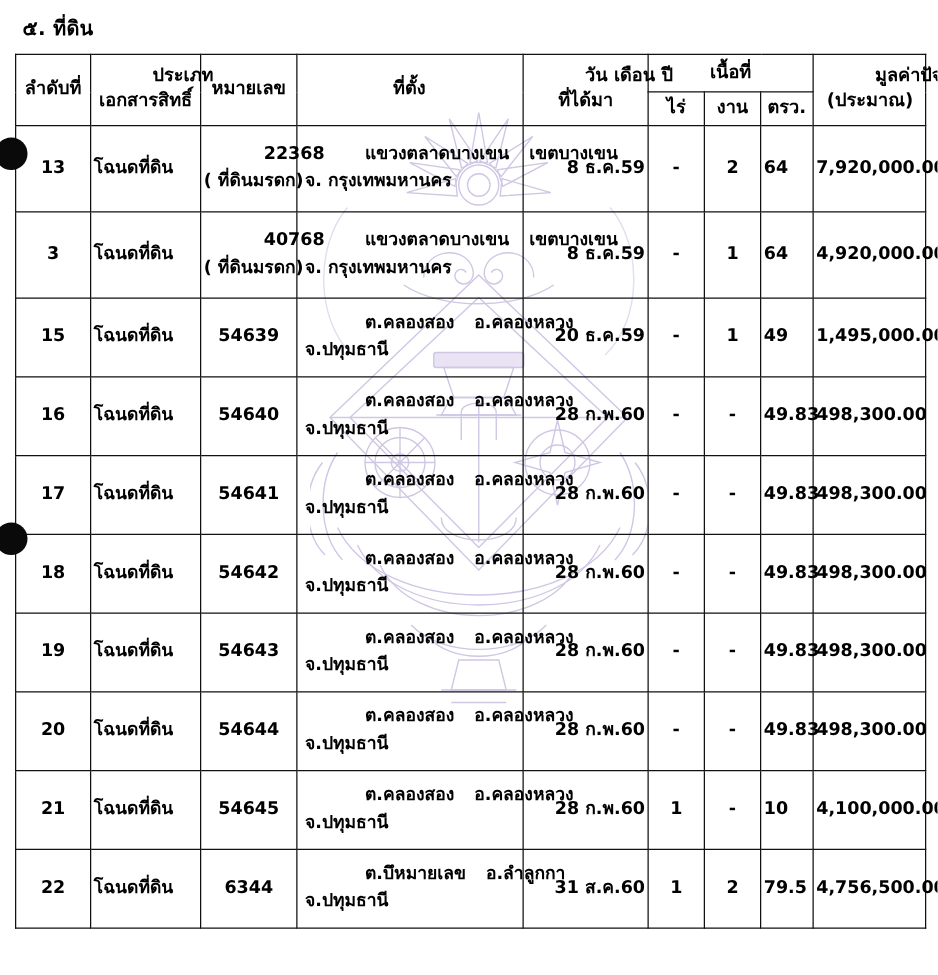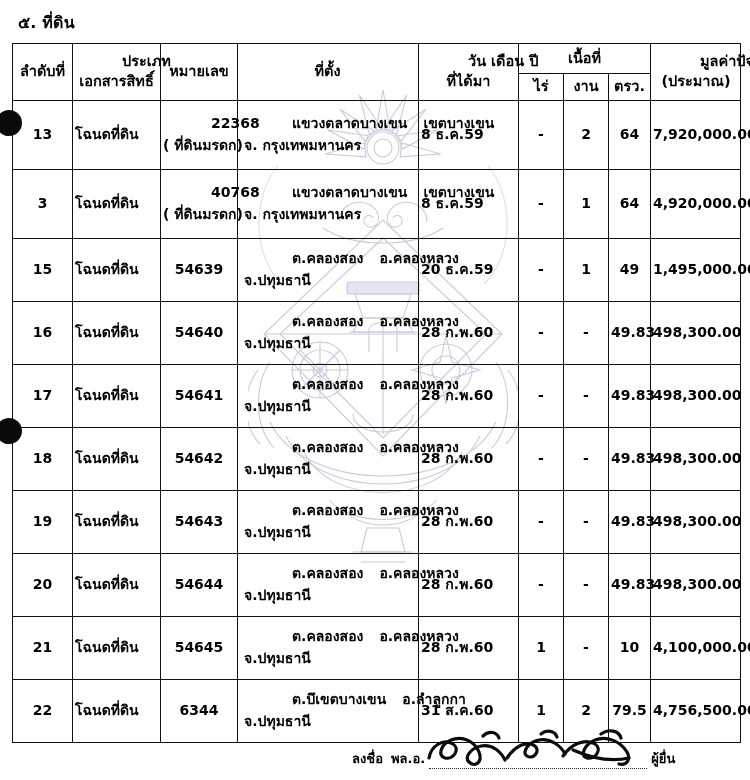--- a/index.html
+++ b/index.html
@@ -74,24 +74,24 @@
   table.land td{
     font-size:14px;
     font-weight:bold;
     line-height:1.55;
     padding:5px 2px;
   }
   .c-no{width:60px;text-align:center;}
   .c-type{width:88px;text-align:left;}
   .c-num{width:77px;text-align:center;}
   .c-loc{width:181px;text-align:left;padding-left:6px !important;}
-  .c-date{width:100px;text-align:left;}
+  .c-date{width:100px;text-align:right;}
   .c-rai{width:45px;text-align:center;}
   .c-ngan{width:45px;text-align:center;}
-  .c-wa{width:42px;text-align:center;}
+  .c-wa{width:42px;}
   .c-val{width:90px;text-align:right;padding-right:8px !important;}
 
   .hdr-1{height:30px;}
   .loc-line1{display:block;white-space:nowrap;padding-left:48px;}
   .loc-line2{display:block;white-space:nowrap;}
   .sub-note{display:block;white-space:nowrap;text-align:right;}
   .row-tall td{height:58px;}
   .row-std td{height:52px;}
   .loc-gap{display:inline-block;width:16px;}
 
@@ -410,47 +410,29 @@
           <td class="c-ngan">-</td>
           <td class="c-wa">10</td>
           <td class="c-val">4,100,000.00</td>
         </tr>
 
         <tr class="row-std">
           <td class="c-no">22</td>
           <td class="c-type">โฉนดที่ดิน</td>
           <td class="c-num">6344</td>
           <td class="c-loc">
-            <span class="loc-line1"><span>ต.บึเขตบางเขน</span><span class="loc-gap"></span><span>อ.ลำลูกกา</span></span>
+            <span class="loc-line1"><span>ต.บึหมายเลข</span><span class="loc-gap"></span><span>อ.ลำลูกกา</span></span>
             <span class="loc-line2">จ.ปทุมธานี</span>
           </td>
           <td class="c-date">31 ส.ค.60</td>
           <td class="c-rai">1</td>
           <td class="c-ngan">2</td>
           <td class="c-wa">79.5</td>
           <td class="c-val">4,756,500.00</td>
         </tr>
 
       </tbody>
     </table>
   </div>
 
 
-  <div class="sig-row">
-    <span class="sig-label">ลงชื่อ</span>
-    <span class="sig-rank">พล.อ.</span>
-    <span class="sig-line">
-      <svg class="sig-mark" viewBox="0 0 232 42" xmlns="http://www.w3.org/2000/svg" aria-hidden="true">
-        <g fill="none" stroke="#0b0b0b" stroke-width="3.2" stroke-linecap="round" stroke-linejoin="round">
-          <path d="M6,30 C8,18 20,10 30,16 C38,21 30,32 22,30 C14,28 18,16 28,12 C40,7 52,14 56,24 C60,34 52,40 46,34 C41,29 48,20 58,18 C70,16 78,24 82,32"></path>
-          <path d="M60,8 C66,2 74,4 76,10"></path>
-          <path d="M84,30 C92,18 104,12 112,18 C118,23 110,32 104,28 C98,24 106,14 116,12 C128,10 138,18 142,26"></path>
-          <path d="M118,6 C124,1 132,3 134,9"></path>
-          <path d="M140,28 C148,16 162,10 172,16 C180,21 172,32 164,30 C156,28 162,16 172,12 C184,7 198,14 204,24 C208,31 204,38 196,36"></path>
-          <path d="M178,6 C186,0 196,3 198,10"></path>
-          <path d="M150,22 C168,30 188,34 206,30"></path>
-        </g>
-      </svg>
-    </span>
-    <span class="sig-suffix">ผู้ยื่น</span>
-  </div>
 
 </div>
 
 </body></html>

